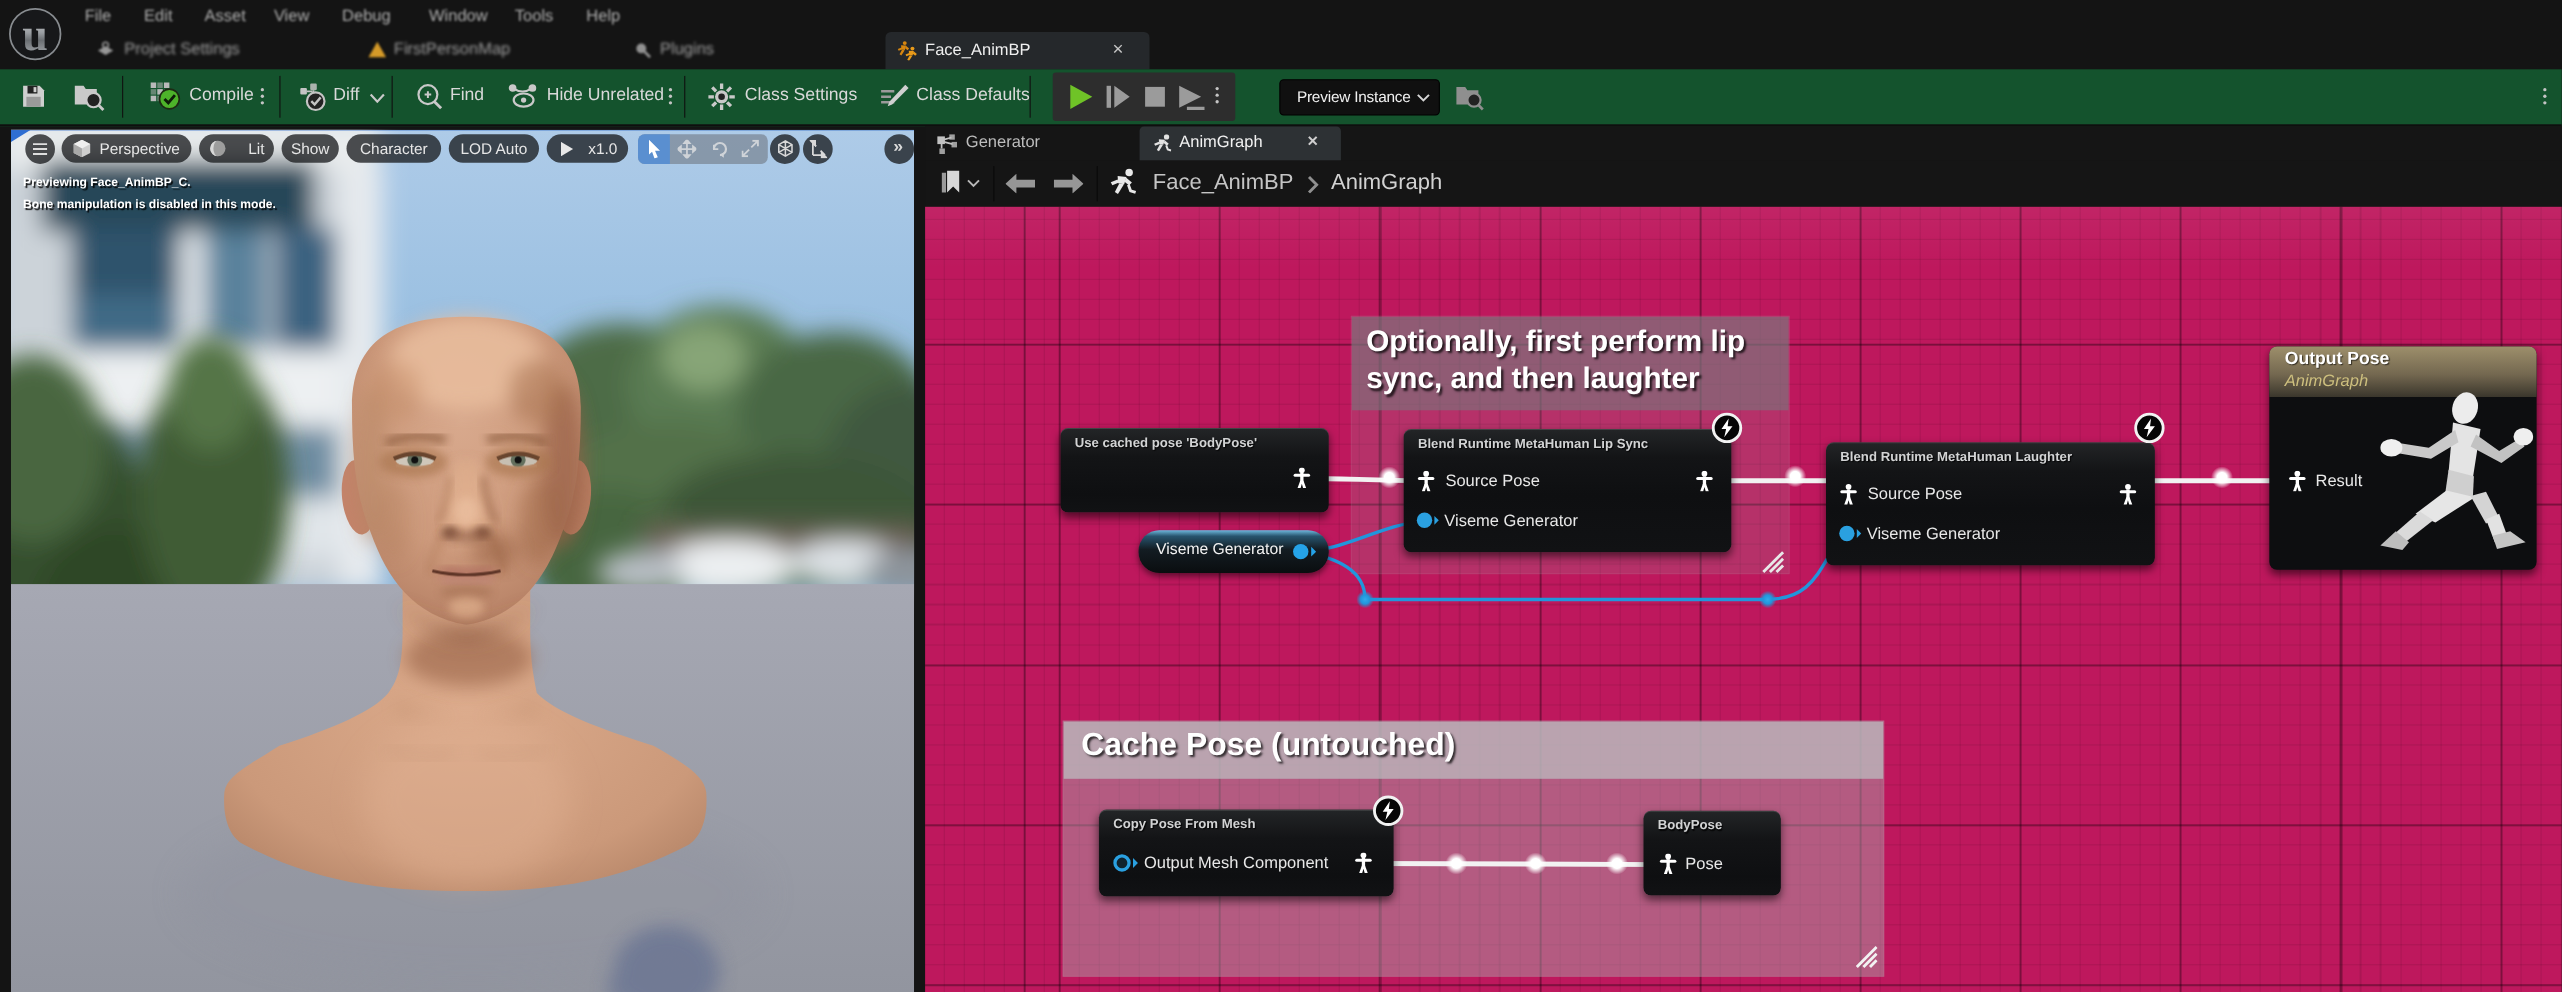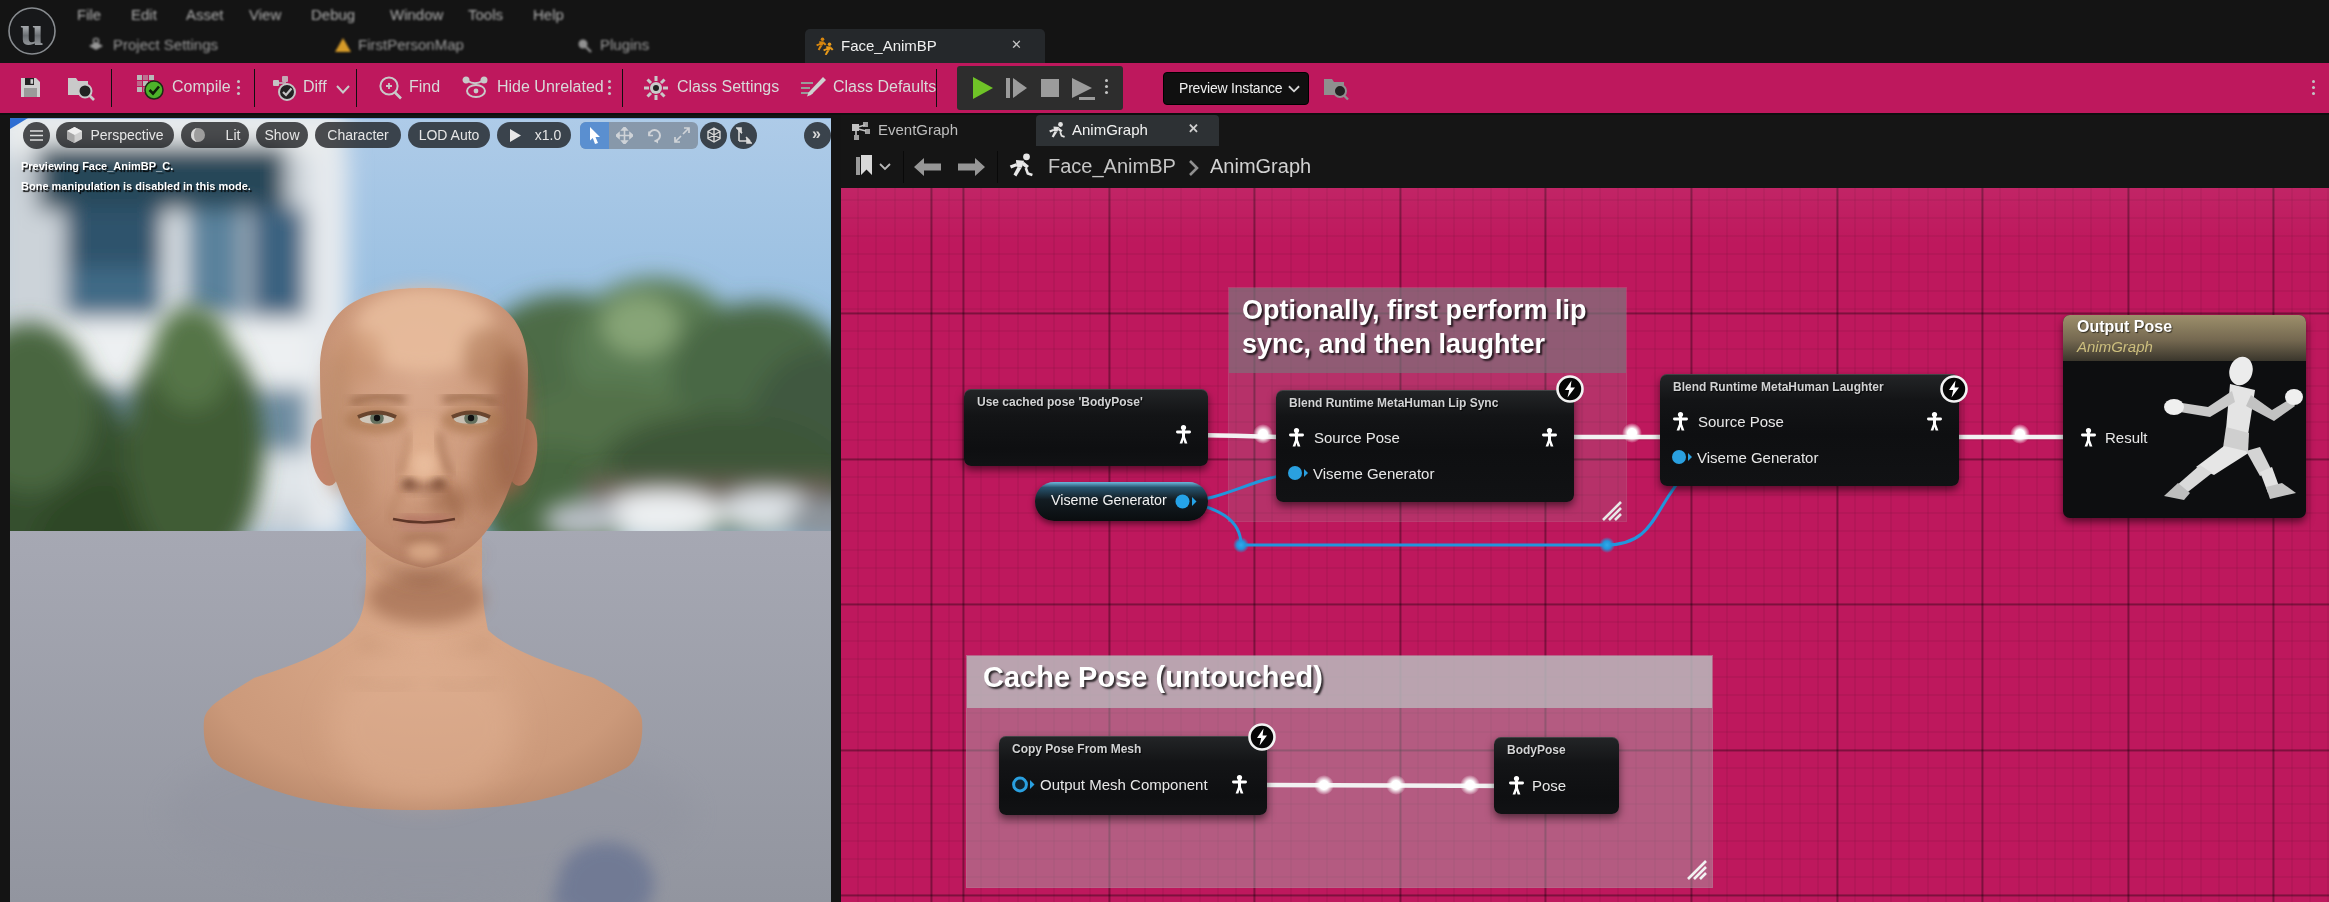--- a/index.html
+++ b/index.html
@@ -7,21 +7,21 @@
   font-family:"Liberation Sans",sans-serif;-webkit-font-smoothing:antialiased;}
 .abs{position:absolute;}
 
 #menurow{position:absolute;left:0;top:0;width:2329px;height:63px;background:#141414;}
 .menu{position:absolute;top:6px;color:#c9c9c9;font-size:15px;filter:blur(1.1px);opacity:.85;}
 .tab2{position:absolute;top:36px;color:#bdbdbd;font-size:15px;filter:blur(1.3px);opacity:.8;}
 #fabtab{position:absolute;left:805px;top:29px;width:240px;height:34px;background:#25282b;border-radius:5px 5px 0 0;}
 #fabtab .t{position:absolute;left:36px;top:8px;color:#efefef;font-size:15px;}
 #fabtab .x{position:absolute;left:206px;top:8px;color:#c6c6c6;font-size:13px;}
 
-#toolbar{position:absolute;left:0;top:63px;width:2329px;height:50px;background:#be185d;border-bottom:2px solid #0e0e0e;}
+#toolbar{position:absolute;left:0;top:63px;width:2329px;height:50px;background:#14532d;border-bottom:2px solid #0e0e0e;}
 #toolbar .txt{position:absolute;top:15px;color:#d9d9d9;font-size:16px;}
 #toolbar .sep{position:absolute;top:6px;width:1px;height:38px;background:#101010;}
 #toolbar .kebab{position:absolute;top:17px;width:3.4px;height:3.4px;border-radius:2px;background:#c4c4c4;box-shadow:0 6px 0 #c4c4c4,0 12px 0 #c4c4c4;}
 #playgrp{position:absolute;left:957px;top:3px;width:166px;height:44px;background:#2d2d2d;border-radius:3px;}
 #previewbtn{position:absolute;left:1163px;top:9px;width:144px;height:31px;background:#101010;border:1px solid #000;border-radius:4px;color:#f0f0f0;font-size:14px;line-height:30px;text-align:left;}
 
 #viewport{position:absolute;left:10px;top:118px;width:821px;height:676px;background:#1a1a1a;}
 .pill{position:absolute;height:26px;border-radius:14px;background:rgba(20,22,24,0.75);color:#e6e6e6;font-size:14px;line-height:26px;text-align:center;}
 .circ{position:absolute;width:27px;height:27px;border-radius:50%;background:rgba(20,22,24,0.75);}
 #ovltext{position:absolute;left:11px;top:38px;color:#fff;font-size:11px;font-weight:bold;
@@ -452,21 +452,21 @@
     <div id="gtabs">
       <svg class="abs" style="left:11px;top:7px" width="19" height="18" viewBox="0 0 19 18">
         <g fill="#c2c2c2">
             <rect x="0" y="2" width="7" height="7"></rect>
             <rect x="11" y="0" width="5" height="5" opacity=".8"></rect>
             <rect x="13" y="7" width="5" height="5" opacity=".8"></rect>
             <rect x="2" y="13" width="5" height="5" opacity=".8"></rect>
             <path d="M6,5 L13,3 M6,7 L14,9 M4,9 L4,13" stroke="#c2c2c2" stroke-width="1.6" fill="none"></path>
           </g>
       </svg>
-      <div class="abs" style="left:37px;top:6px;color:#bdbdbd;font-size:15px">EventGraph</div>
+      <div class="abs" style="left:37px;top:6px;color:#bdbdbd;font-size:15px">Generator</div>
       <div id="gt-anim">
         <svg class="abs" style="left:12px;top:7px" width="17" height="18" viewBox="0 0 17 18">
           <g fill="#e2e2e2">
               <circle cx="12.5" cy="2.5" r="2.4"></circle>
               <path d="M5.5,4.5 L11,5 L9.5,9.5 L5.8,9 Z"></path>
               <path d="M10.8,5.4 L14.5,8.6 L12.8,10.4 L9.9,8 Z"></path>
               <path d="M6.5,9.2 L9.3,9.7 L5.6,15.6 L3.7,14.4 Z"></path>
               <path d="M1.2,8.6 L5.4,6.9 L6.3,8.8 L2.2,10.5 Z"></path>
               <path d="M12.2,10.2 L13.6,13.8 L16.6,14.8" stroke="#e2e2e2" stroke-width="1.8" fill="none"></path>
             </g>
@@ -583,21 +583,21 @@
               <rect x="1" y="5.6" width="15" height="2.8" rx="1.4"></rect>
               <path d="M7,12 L4.6,18.6 L7.4,18.6 L8.5,14.8 L9.6,18.6 L12.4,18.6 L10,12 Z"></path>
             </g>
           </svg>
         <svg class="abs" style="left:11px;top:75px" width="22" height="16" viewBox="0 0 22 16">
             <circle cx="8" cy="8" r="7" fill="#2aa0e0"></circle>
             <path d="M17,4 L21,8 L17,12 Z" fill="#2aa0e0"></path>
           </svg>
         <div class="pintext" style="left:37px;top:75px">Viseme Generator</div>
       </div>
-      <div class="node" style="left:819px;top:186px;width:299px;height:112px">
+      <div class="node" style="left:819px;top:214px;width:299px;height:112px">
         <div class="ntitle">Blend Runtime MetaHuman Laughter</div>
         <svg class="abs" style="left:12px;top:38px" width="17" height="19" viewBox="0 0 17 19">
             <g fill="#fff">
               <circle cx="8.5" cy="2.6" r="2.6"></circle>
               <rect x="7" y="5" width="3" height="8"></rect>
               <rect x="1" y="5.6" width="15" height="2.8" rx="1.4"></rect>
               <path d="M7,12 L4.6,18.6 L7.4,18.6 L8.5,14.8 L9.6,18.6 L12.4,18.6 L10,12 Z"></path>
             </g>
           </svg>
         <div class="pintext" style="left:38px;top:39px">Source Pose</div>

